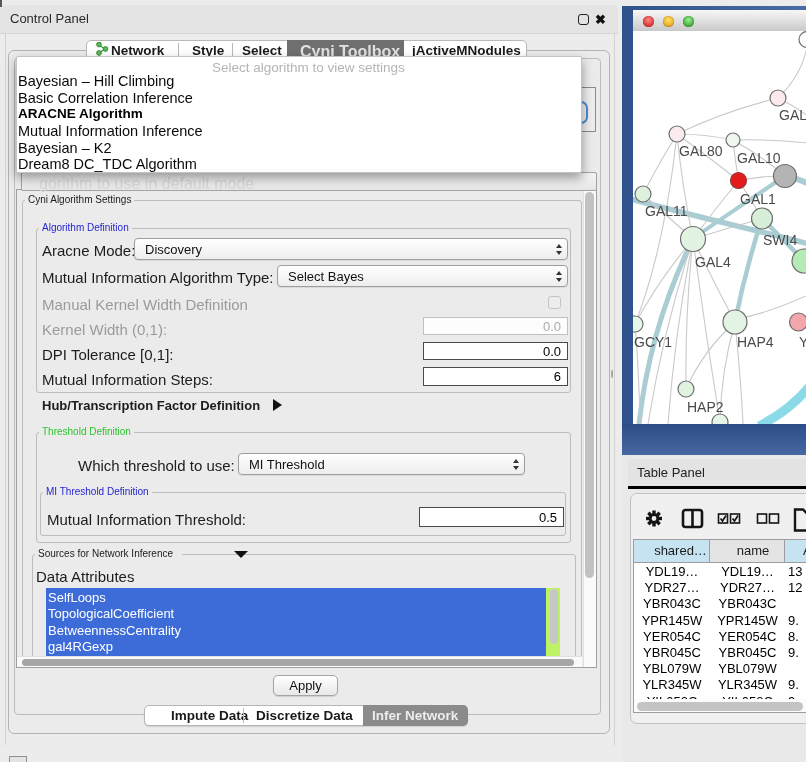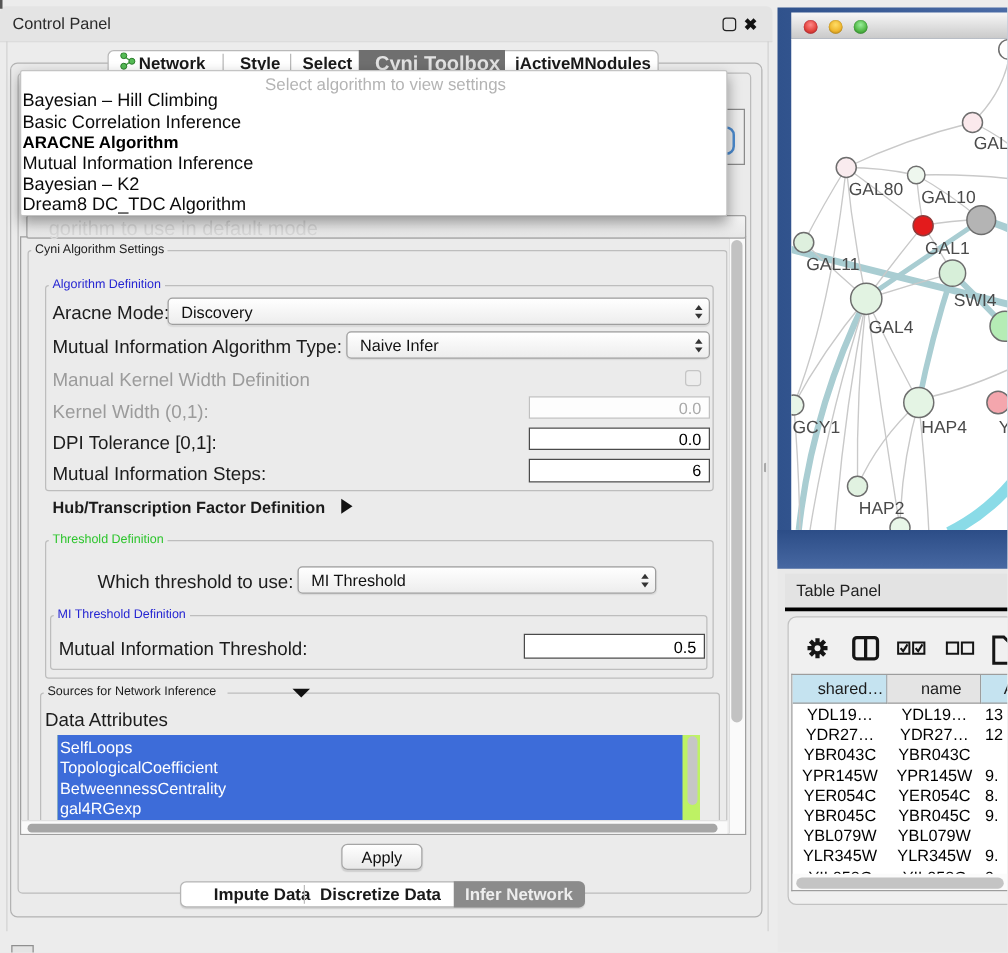--- a/index.html
+++ b/index.html
@@ -67,21 +67,21 @@
   <div class="grp" style="left:19px;top:38px;width:533px;height:163px;">
     <span class="gt" style="color:#2525d2;">Algorithm Definition</span>
   </div>
   <div class="lbl abs" style="left:25px;top:52px;">Aracne Mode:</div>
   <div class="combo" style="left:117px;top:48px;width:432px;height:20px;">
         <span class="ct">Discovery</span>
         <span class="spin"></span>
       </div>
   <div class="lbl abs" style="left:25px;top:79px;">Mutual Information Algorithm Type:</div>
   <div class="combo" style="left:260px;top:75px;width:289px;height:20px;">
-        <span class="ct">Naive Infer</span>
+        <span class="ct">Select Bayes</span>
         <span class="spin"></span>
       </div>
   <div class="lbl abs dis" style="left:25px;top:106px;">Manual Kernel Width Definition</div>
   <div class="abs" style="left:531px;top:106px;width:11px;height:11px;border:1px solid #c5c5c5;border-radius:3px;background:#ededed;"></div>
   <div class="lbl abs dis" style="left:25px;top:131px;">Kernel Width (0,1):</div>
   <div class="field fdis" style="left:406px;top:127px;width:143px;height:16px;">
         <span class="fv" style="top:1px;">0.0</span>
       </div>
   <div class="lbl abs" style="left:25px;top:156px;">DPI Tolerance [0,1]:</div>
   <div class="field" style="left:406px;top:152px;width:143px;height:16px;">

